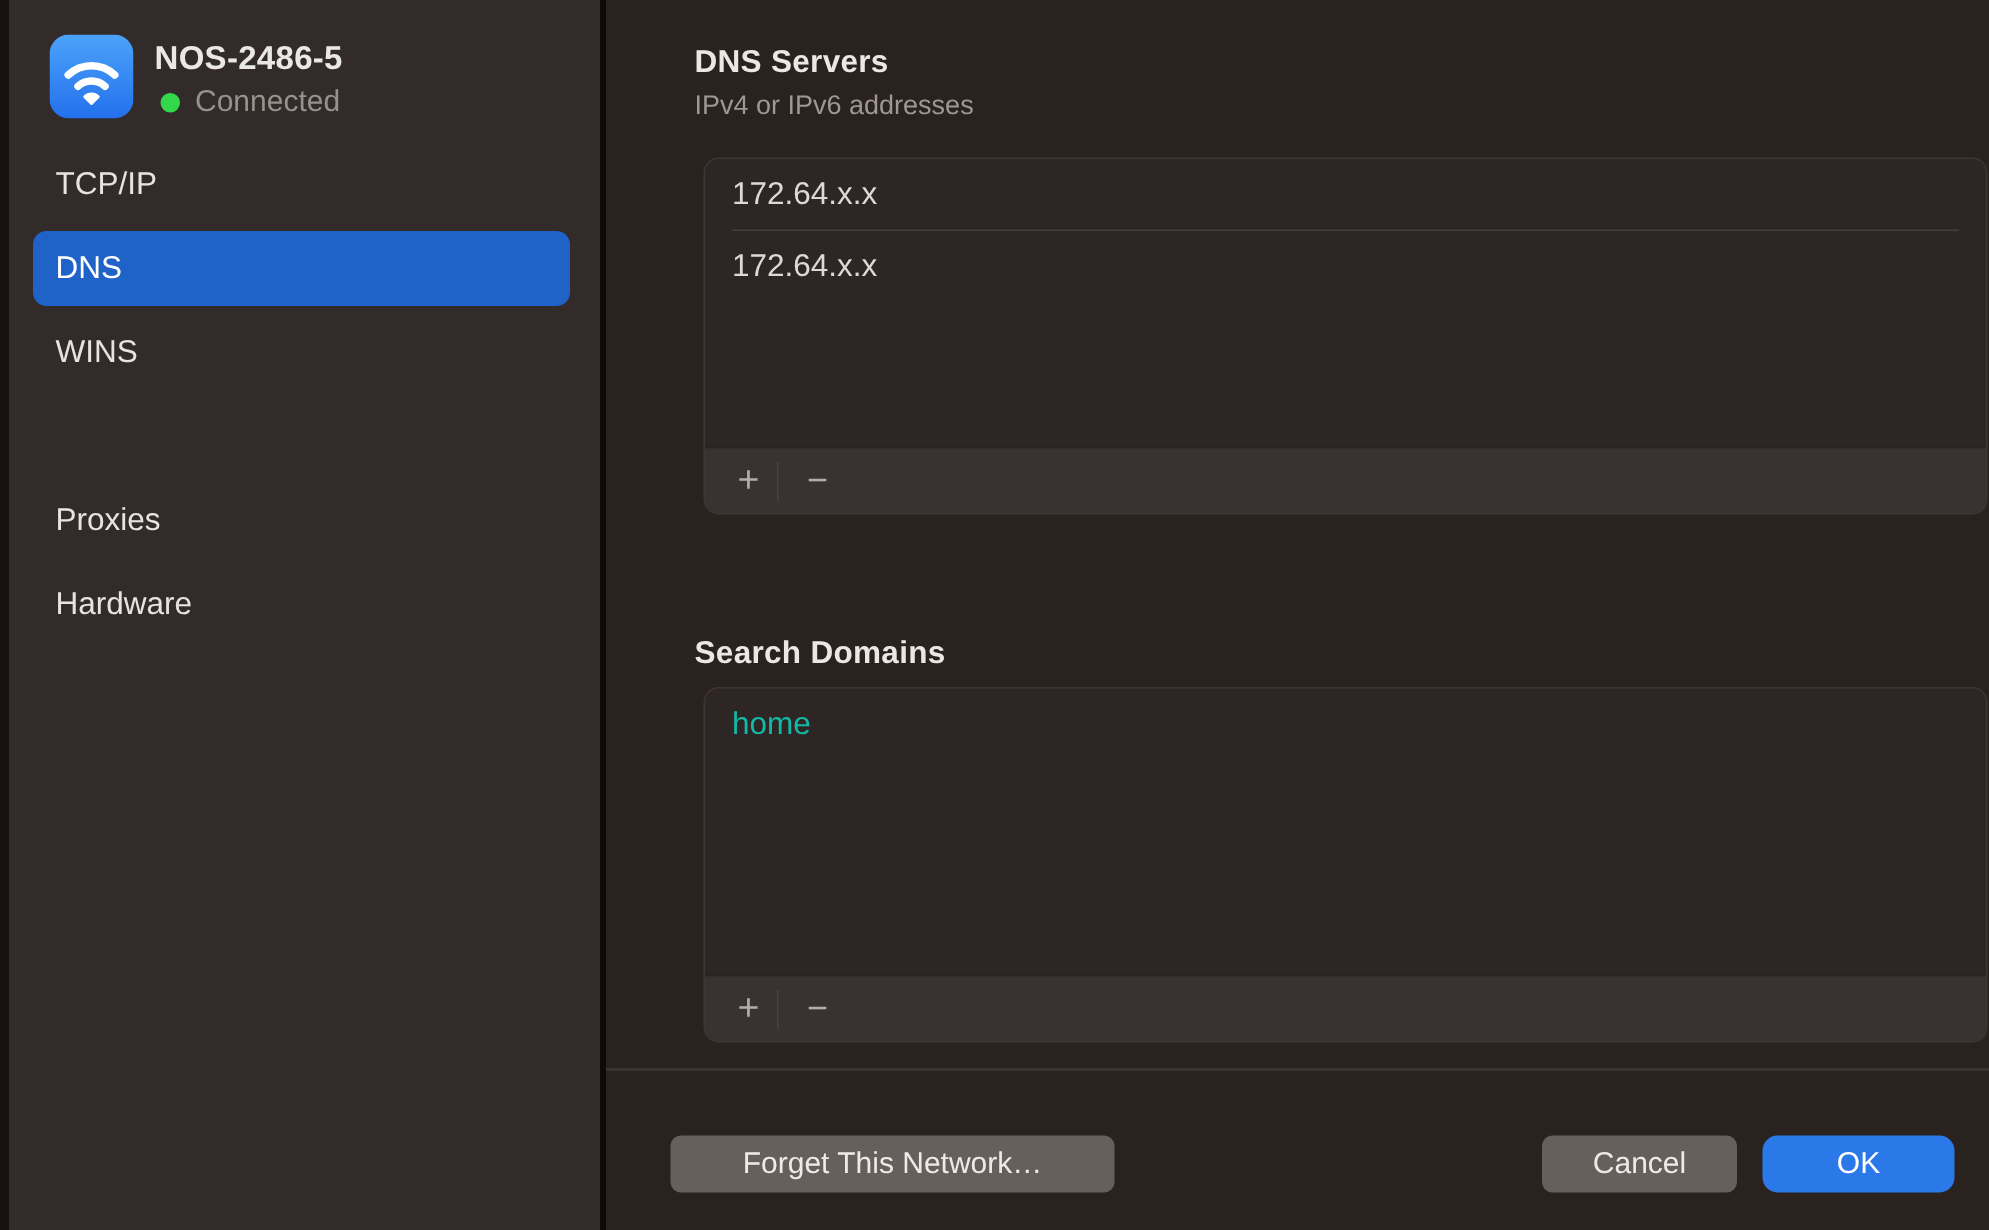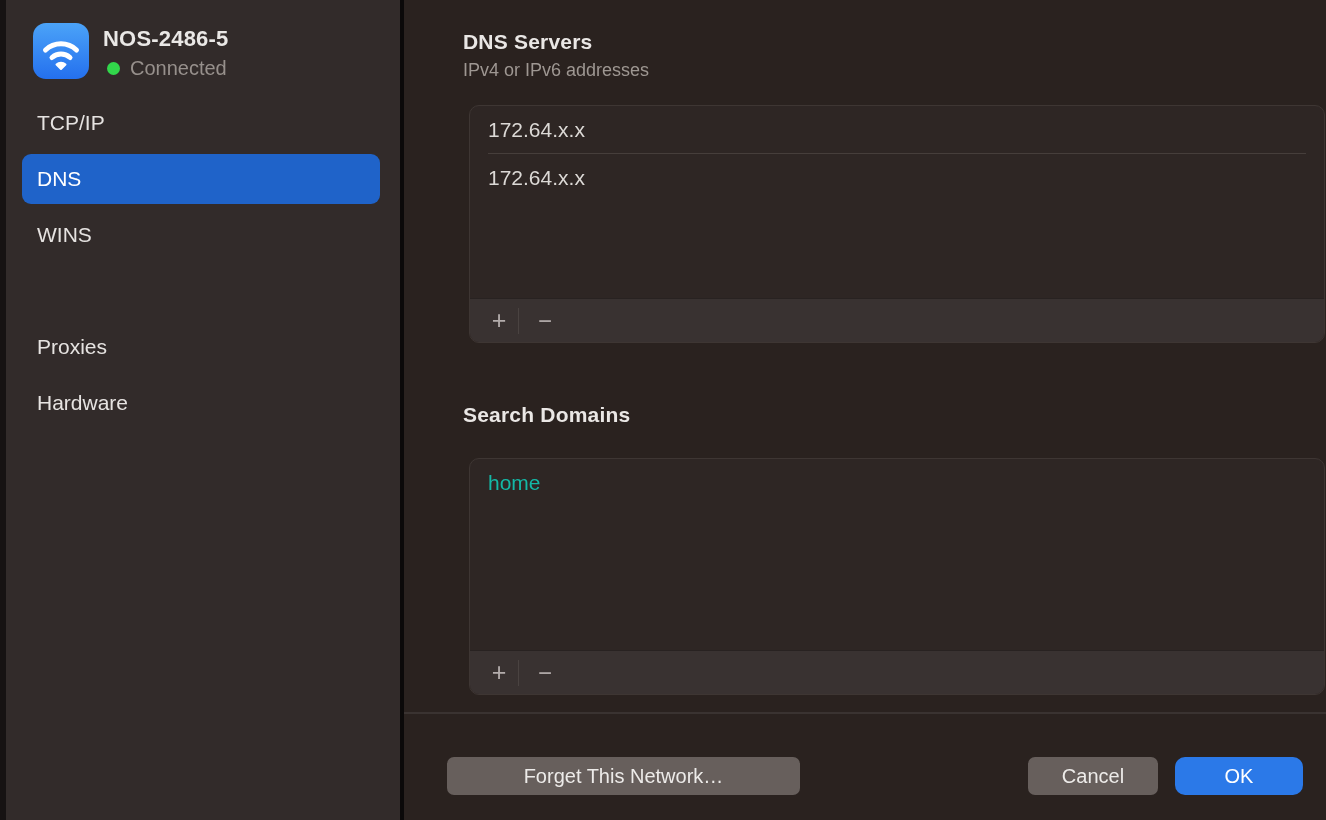--- a/index.html
+++ b/index.html
@@ -63,21 +63,21 @@
   .h-div { position:absolute; left:0; top:712px; width:922px; height:2px; background:#3a3331; }
 
   
   .btn {
     position:absolute; top:757px; height:38px;
     display:flex; align-items:center; justify-content:center;
     border-radius:7px; font-size:20px; color:#edebe9; cursor:default;
   }
   .btn.gray { background:#675f5c; }
   .btn.blue { background:#2b79e8; color:#ffffff; }
-  .btn-forget { left:43px; width:353px; }
+  .btn-forget { left:43px; width:296px; }
   .btn-cancel { left:624px; width:130px; }
   .btn-ok     { left:771px; width:128px;border-radius:10px; }
 </style>
 </head>
 <body>
 
 <div class="left-edge"></div>
 
 <div class="sidebar">
 
@@ -121,21 +121,21 @@
     <div class="lb-row">172.64.x.x</div>
     <div class="lb-div"></div>
     <div class="lb-row">172.64.x.x</div>
     <div class="lb-footer">
       <div class="pm-btn">+</div>
       <div class="pm-sep"></div>
       <div class="pm-btn minus">−</div>
     </div>
   </div>
 
-  <div class="sec-title" style="top:403px">Search Domains</div>
+  <div class="sec-title" style="top:424px">Search Domains</div>
 
   <div class="listbox" style="top:458px; height:237px">
     <div class="lb-row muted">home</div>
     <div class="lb-footer">
       <div class="pm-btn">+</div>
       <div class="pm-sep"></div>
       <div class="pm-btn minus">−</div>
     </div>
   </div>
 

